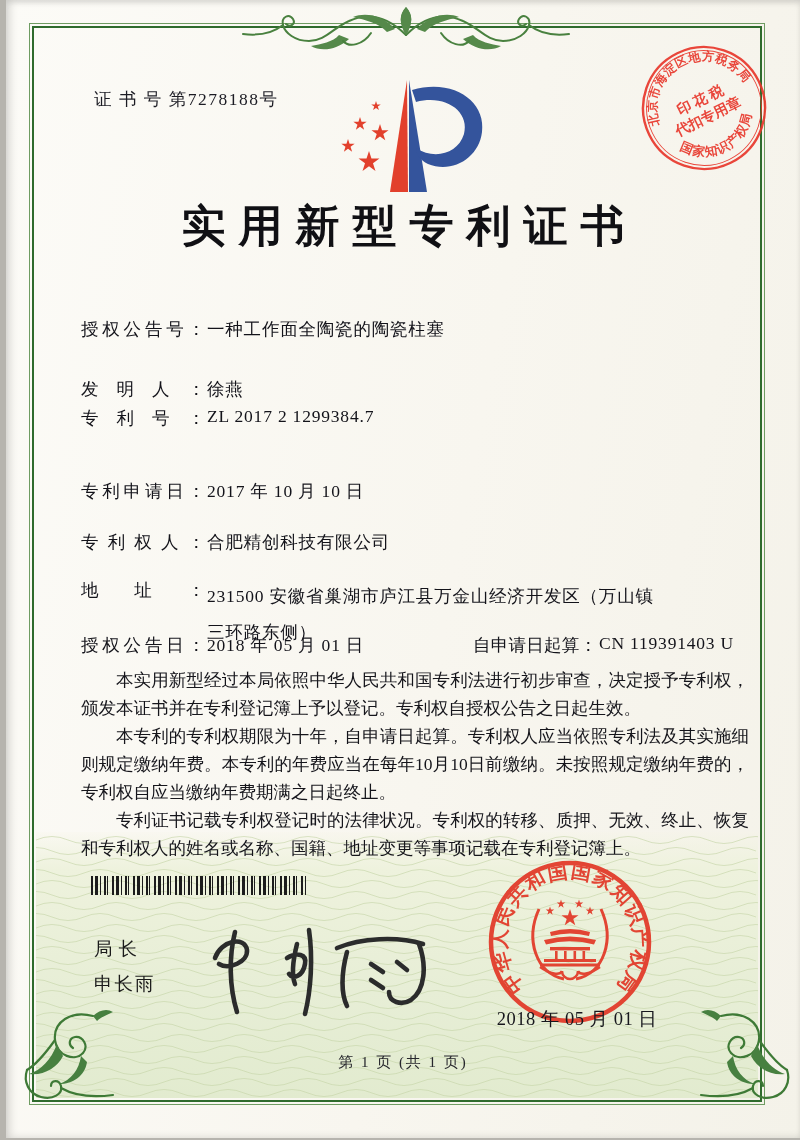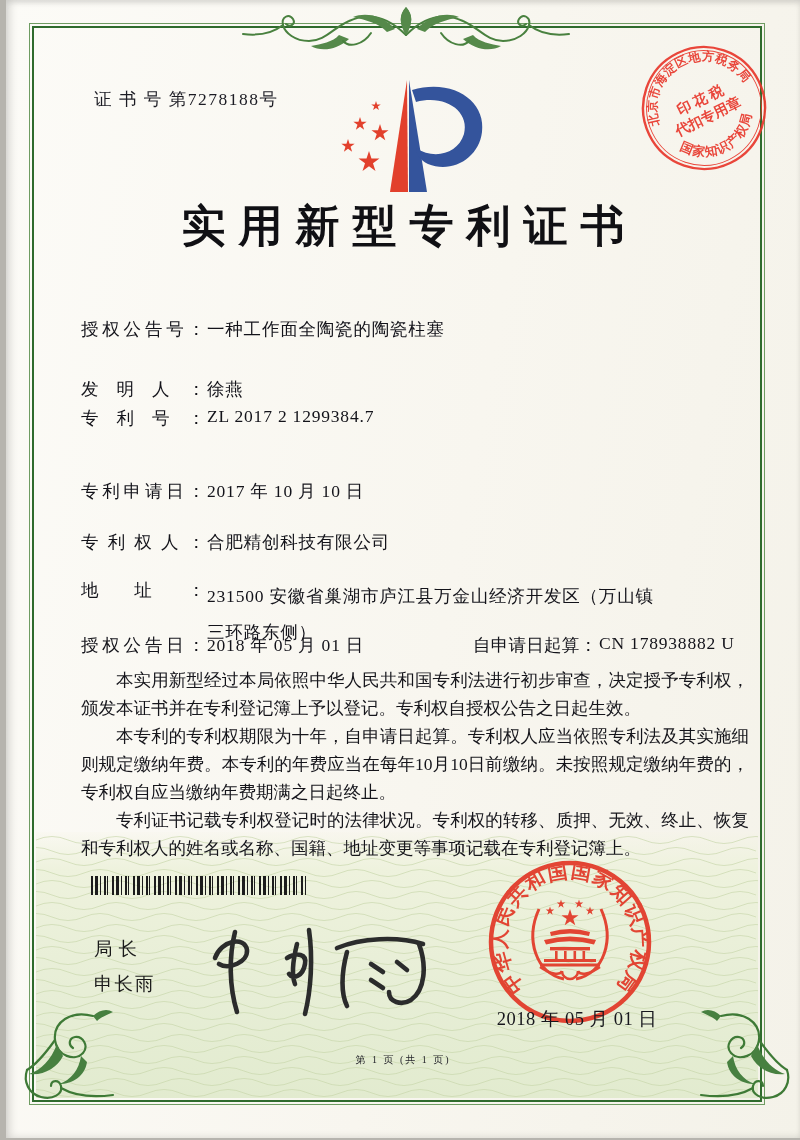--- a/index.html
+++ b/index.html
@@ -58,21 +58,21 @@
     position:absolute;left:85px;top:876px;width:215px;height:19px;z-index:3;
     background:
       repeating-linear-gradient(90deg,#1c1c1c 0 2px,transparent 2px 4px,#1c1c1c 4px 7px,transparent 7px 9px,#1c1c1c 9px 10px,transparent 10px 13px,#1c1c1c 13px 15px,transparent 15px 16px,#1c1c1c 16px 17px,transparent 17px 21px);
   }
   .director-title{position:absolute;left:88px;top:936px;font-size:18.5px;letter-spacing:6px;color:#1a1a1a;z-index:3;font-family:"Liberation Sans","DejaVu Sans",sans-serif;text-align:right;}
   .director-name{position:absolute;left:88px;top:971px;font-size:18.5px;letter-spacing:2px;color:#1a1a1a;z-index:3;font-family:"Liberation Sans","DejaVu Sans",sans-serif;}
   .signature{position:absolute;left:195px;top:918px;z-index:4;}
   .office-seal{position:absolute;left:478px;top:856px;z-index:5;opacity:.92;}
   .seal-date{position:absolute;left:487px;top:1006px;width:168px;text-align:center;font-size:18.5px;letter-spacing:.5px;color:#17171d;z-index:6;}
   .tax-seal{position:absolute;left:632px;top:42px;z-index:5;transform:rotate(-26deg);opacity:.92;}
-  .footer{position:absolute;top:1053px;left:0;width:100%;text-align:center;font-size:10px;letter-spacing:2px;color:#26262c;z-index:3;}
+  .footer{position:absolute;top:1053px;left:0;width:100%;text-align:center;font-size:15px;letter-spacing:2px;color:#26262c;z-index:3;}
   .sealtext{font-family:"Liberation Serif","DejaVu Serif",serif;font-weight:700;}
 </style>
 </head>
 <body>
 
 <svg width="0" height="0" style="position:absolute" aria-hidden="true">
   <defs>
     <path id="star" d="M0,-1 L0.2245,-0.309 L0.951,-0.309 L0.363,0.118 L0.588,0.809 L0,0.382 L-0.588,0.809 L-0.363,0.118 L-0.951,-0.309 L-0.2245,-0.309 Z"></path>
     <path id="wave" d="M0,8 q16,-7 32,0 t32,0 t32,0 t32,0 t32,0 t32,0 t32,0 t32,0 t32,0 t32,0 t32,0 t32,0 t32,0 t32,0 t32,0 t32,0 t32,0 t32,0 t32,0 t32,0 t32,0 t32,0 t32,0" fill="none" stroke="#c7d6aa" stroke-width="1"></path>
   </defs>
@@ -187,21 +187,21 @@
     <div class="row r-address">
       <span class="lab">地址：</span>
       <span class="val addr">231500 安徽省巢湖市庐江县万金山经济开发区（万山镇
 三环路东侧）</span>
     </div>
     <div class="row r-grant">
       <span class="lab">授权公告日：</span>
       <span class="val">2018 年 05 月 01 日</span>
       <span class="grant-right">
         <span class="lab">自申请日起算：</span>
-        <span class="val">CN 178938882 U</span>
+        <span class="val">CN 119391403 U</span>
       </span>
     </div>
   </div>
 
   <div class="paras">
     <p>本实用新型经过本局依照中华人民共和国专利法进行初步审查，决定授予专利权，颁发本证书并在专利登记簿上予以登记。专利权自授权公告之日起生效。</p>
     <p>本专利的专利权期限为十年，自申请日起算。专利权人应当依照专利法及其实施细则规定缴纳年费。本专利的年费应当在每年10月10日前缴纳。未按照规定缴纳年费的，专利权自应当缴纳年费期满之日起终止。</p>
     <p>专利证书记载专利权登记时的法律状况。专利权的转移、质押、无效、终止、恢复和专利权人的姓名或名称、国籍、地址变更等事项记载在专利登记簿上。</p>
   </div>
 

